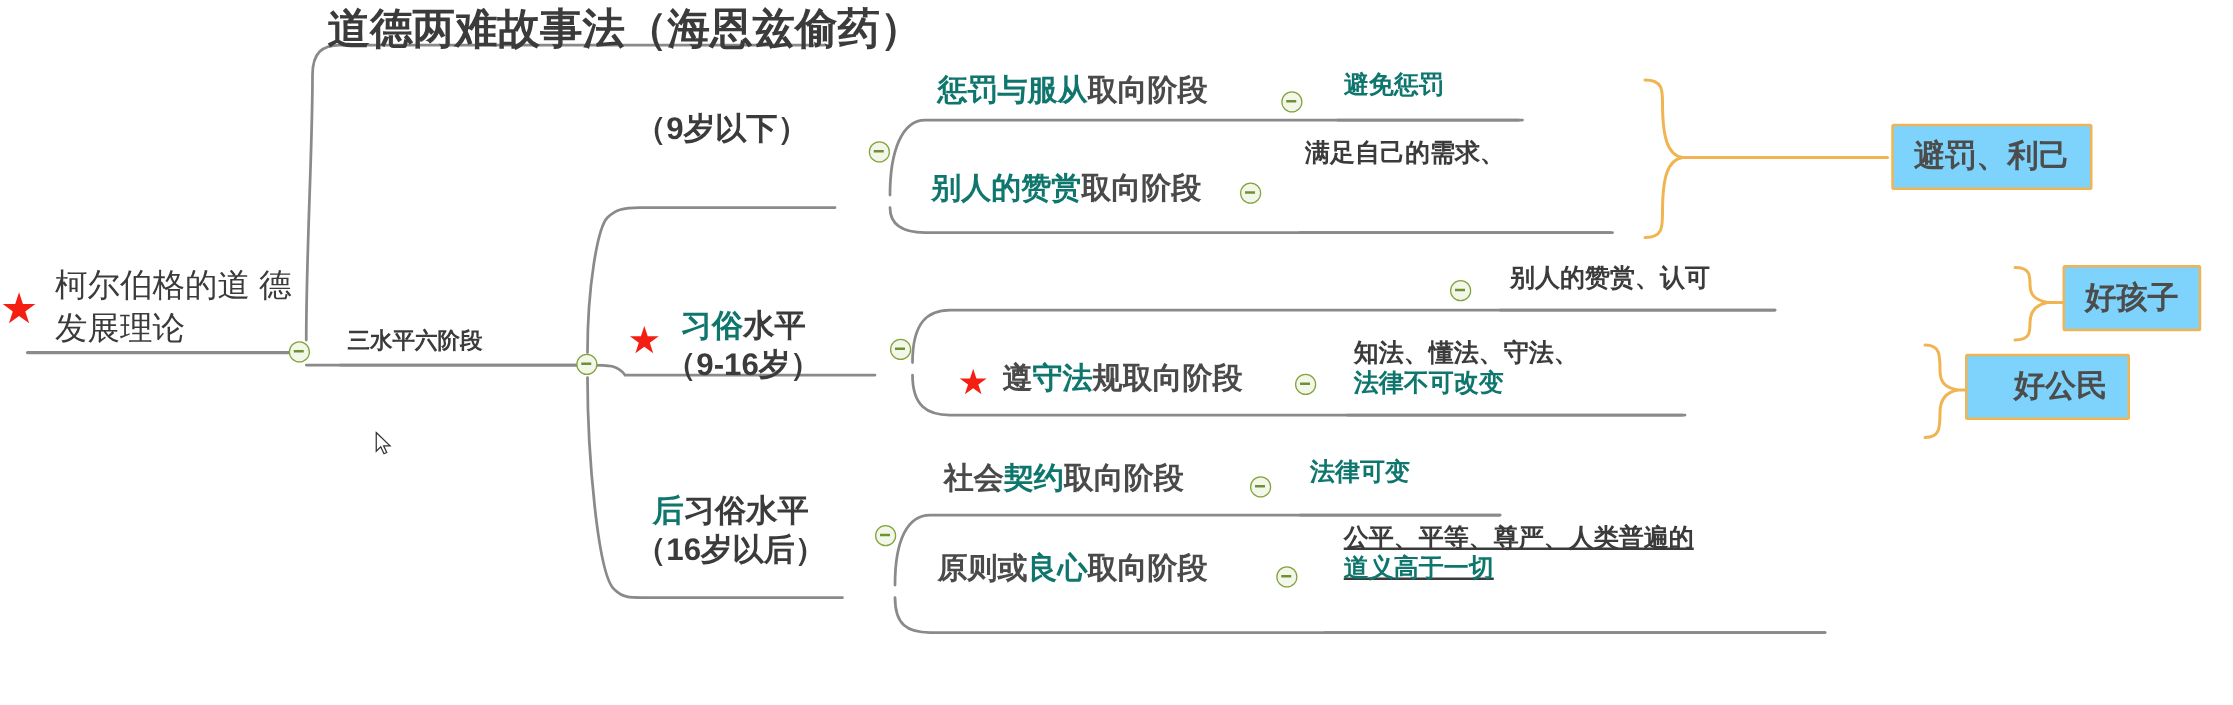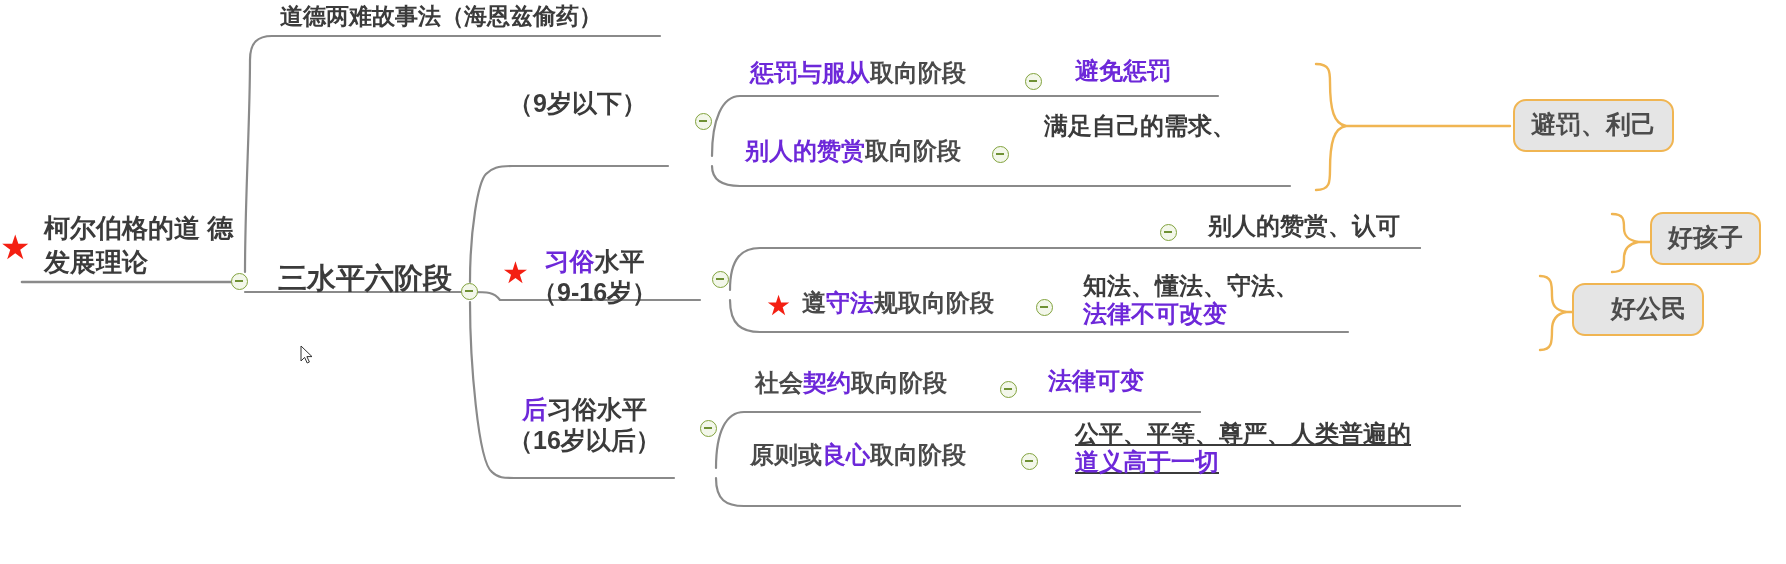--- a/index.html
+++ b/index.html
@@ -24,55 +24,55 @@
     width: 1786px;
     height: 564px;
     pointer-events: none;
   }
   .node {
     position: absolute;
     white-space: nowrap;
     color: #3b3b3b;
     line-height: 1.24;
   }
-  .red { color: #6d28d9; }
+  .red { color: #0f766e; }
 
   
   #root-node {
     left: 22px;
     top: 212px;
     width: 200px;
     white-space: normal;
     font-size: 26px;
-    font-weight: bold;
+    font-weight: normal;
     color: #3b3b3b;
     line-height: 1.3;
     padding-left: 22px;
   }
   .star {
     position: absolute;
     color: #f41f12;
     font-size: 34px;
     line-height: 1;
   }
   #root-star { left: 0px; top: 230px; }
 
   
   #method-node {
-    left: 280px;
+    left: 262px;
     top: 2px;
-    font-size: 23px;
+    font-size: 34px;
     font-weight: bold;
   }
 
   
   #threelevel-node {
     left: 278px;
     top: 261px;
-    font-size: 29px;
+    font-size: 18px;
     font-weight: bold;
   }
 
   
   .level {
     text-align: center;
     font-size: 25px;
     font-weight: bold;
   }
   #level-pre   { left: 508px; top: 88px; }
@@ -90,21 +90,21 @@
   #stage1 { left: 750px; top: 58px; }
   #stage2 { left: 745px; top: 136px; }
   #stage3 { left: 760px; top: 235px; }
   #stage4 { left: 770px; top: 288px; padding-left: 32px; }
   #stage4-star { left: 766px; top: 292px; font-size: 28px; }
   #stage5 { left: 755px; top: 368px; }
   #stage6 { left: 750px; top: 440px; }
 
   
   .detail {
-    font-size: 24px;
+    font-size: 20px;
     font-weight: bold;
     line-height: 1.18;
   }
   #detail1 { left: 1075px; top: 57px; }
   #detail2 { left: 1044px; top: 112px; }
   #detail3 { left: 1208px; top: 212px; }
   #detail4 { left: 1083px; top: 272px; }
   #detail5 { left: 1048px; top: 367px; }
   #detail6 { left: 1075px; top: 420px; text-decoration: underline; }
 
@@ -125,22 +125,22 @@
     top: 6.4px;
     width: 8.5px;
     height: 1.7px;
     background: #6f9134;
   }
 
   
   .sumbox {
     position: absolute;
     border: 2px solid #f0b552;
-    background: #e5e5e5;
-    border-radius: 13px;
+    background: #7dd3fc;
+    border-radius: 2px;
     color: #4c4c4c;
     font-size: 25px;
     font-weight: bold;
     padding: 7px 16px 9px 16px;
     white-space: nowrap;
   }
   #sum1 { left: 1513px; top: 99px; }
   #sum2 { left: 1650px; top: 212px; }
   #sum3 { left: 1572px; top: 283px; padding-left: 37px; }
 

